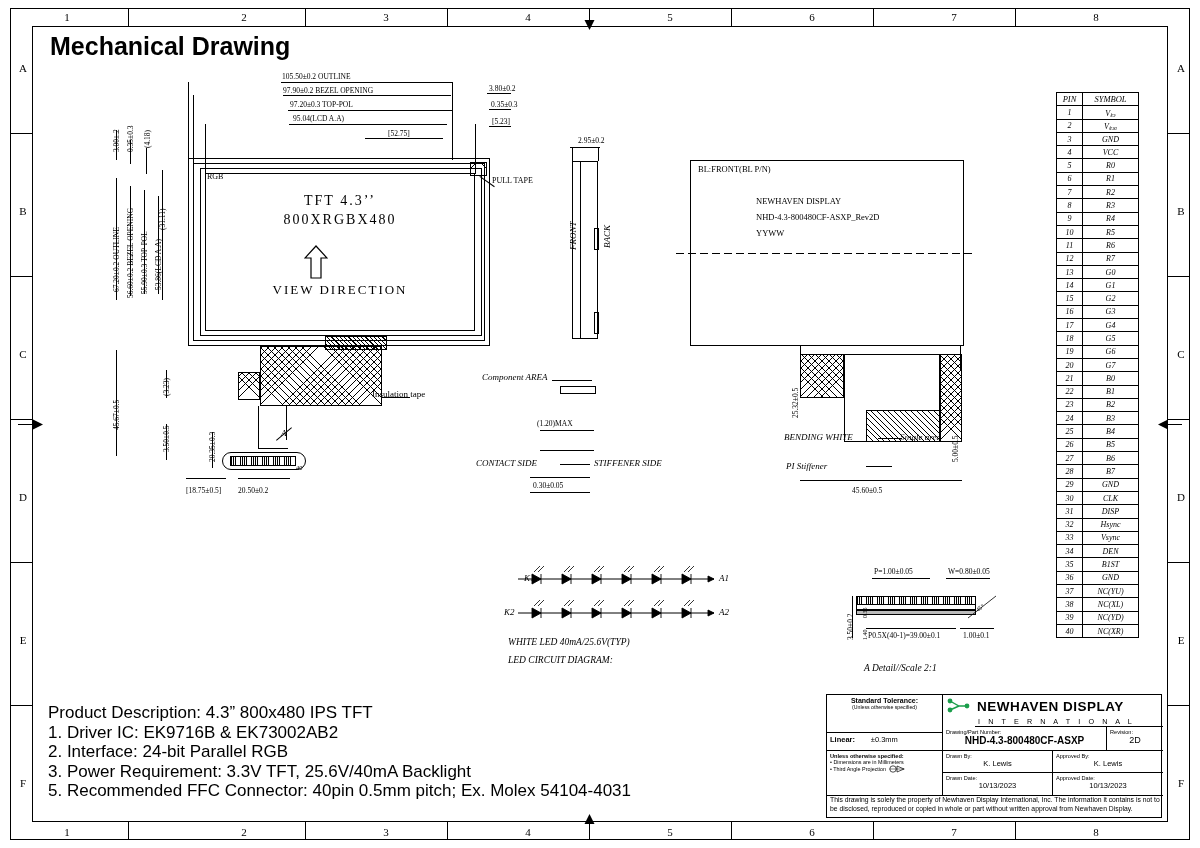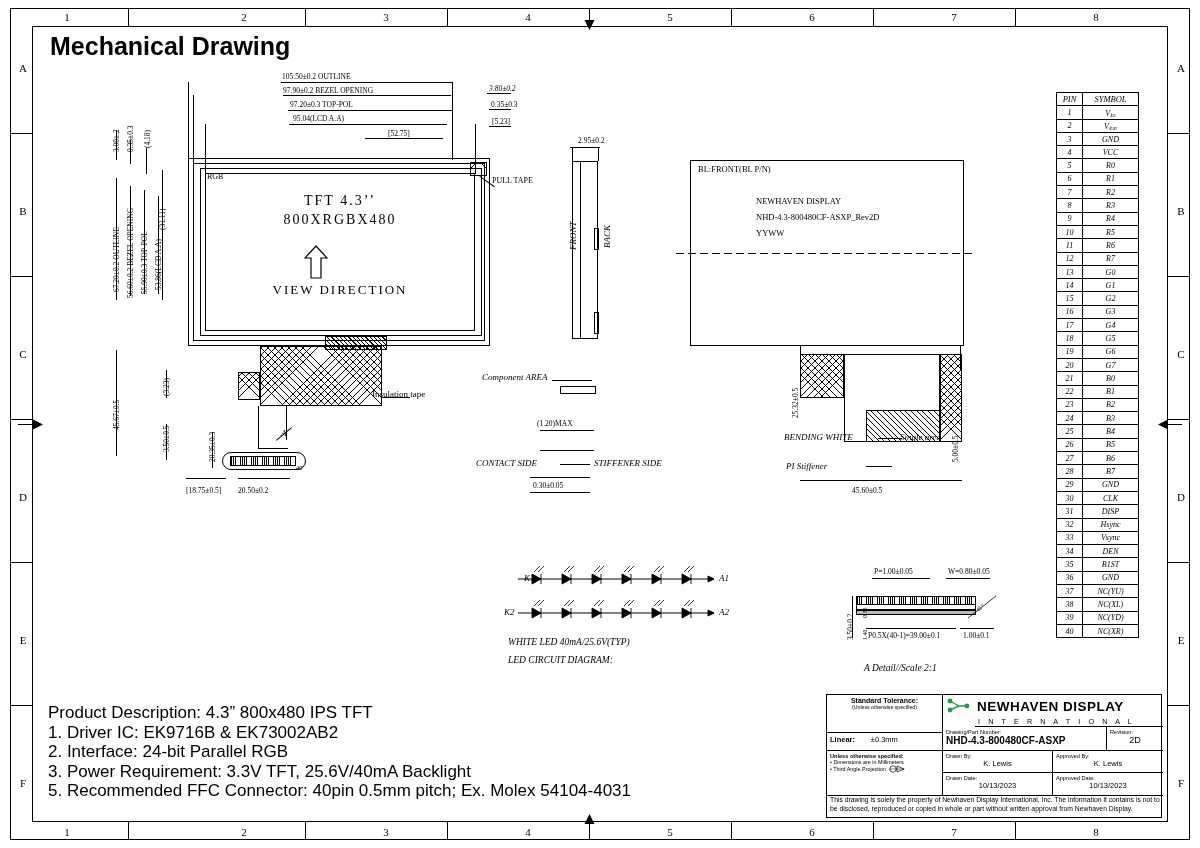--- a/index.html
+++ b/index.html
@@ -160,21 +160,21 @@
   <div class="ln hl" style="left:283px; top:95px;  width:168px;"></div>
   <div class="ln hl" style="left:288px; top:110px; width:164px;"></div>
   <div class="ln hl" style="left:289px; top:124px; width:158px;"></div>
   <div class="ln hl" style="left:365px; top:138px; width:78px;"></div>
   <div class="dim" style="left:282px; top:72px;">105.50±0.2 OUTLINE</div>
   <div class="dim" style="left:283px; top:86px;">97.90±0.2 BEZEL OPENING</div>
   <div class="dim" style="left:290px; top:100px;">97.20±0.3 TOP-POL</div>
   <div class="dim" style="left:293px; top:114px;">95.04(LCD A.A)</div>
   <div class="dim" style="left:388px; top:129px;">[52.75]</div>
 
-  <div class="dim" style="left:489px; top:84px;font-style:italic;">3.80±0.2</div>
+  <div class="dim" style="left:489px; top:84px;">3.80±0.2</div>
   <div class="dim" style="left:491px; top:100px;">0.35±0.3</div>
   <div class="dim" style="left:492px; top:117px;">[5.23]</div>
   <div class="ln hl" style="left:487px; top:93px; width:24px;"></div>
   <div class="ln hl" style="left:489px; top:109px; width:22px;"></div>
   <div class="ln hl" style="left:489px; top:126px; width:22px;"></div>
 
   <div class="ln vl" style="left:188px; top:82px;  height:78px;"></div>
   <div class="ln vl" style="left:193px; top:95px;  height:68px;"></div>
   <div class="ln vl" style="left:205px; top:124px; height:50px;"></div>
   <div class="ln vl" style="left:452px; top:82px;  height:78px;"></div>
@@ -600,21 +600,21 @@
           <div class="logo-name">NEWHAVEN DISPLAY</div>
         </div>
       </div>
     </div>
     <div class="cell" style="left:148px;top:20px;width:188px;height:12px;border-right:none;border-bottom:0.8px solid #000;">
       <div class="logo-sub">I N T E R N A T I O N A L</div>
     </div>
 
     <div class="cell" style="left:116px;top:32px;width:164px;height:24px;">
       <div class="k">Drawing/Part Number:</div>
-      <div style="font-size:10px;font-weight:bold;">NHD-4.3-800480CF-ASXP</div>
+      <div style="font-size:10px;font-weight:bold;text-align:center;">NHD-4.3-800480CF-ASXP</div>
     </div>
     <div class="cell" style="left:280px;top:32px;width:56px;height:24px;border-right:none;">
       <div class="k">Revision:</div>
       <div style="font-size:9px;text-align:center;">2D</div>
     </div>
 
     <div class="cell" style="left:0;top:56px;width:116px;height:45px;border-bottom:0.8px solid #000;">
       <div style="font-size:5.6px;font-weight:bold;">Unless otherwise specified:</div>
       <div style="font-size:5.4px;">• Dimensions are in Millimeters</div>
       <div style="display:flex;align-items:center;gap:3px;">

